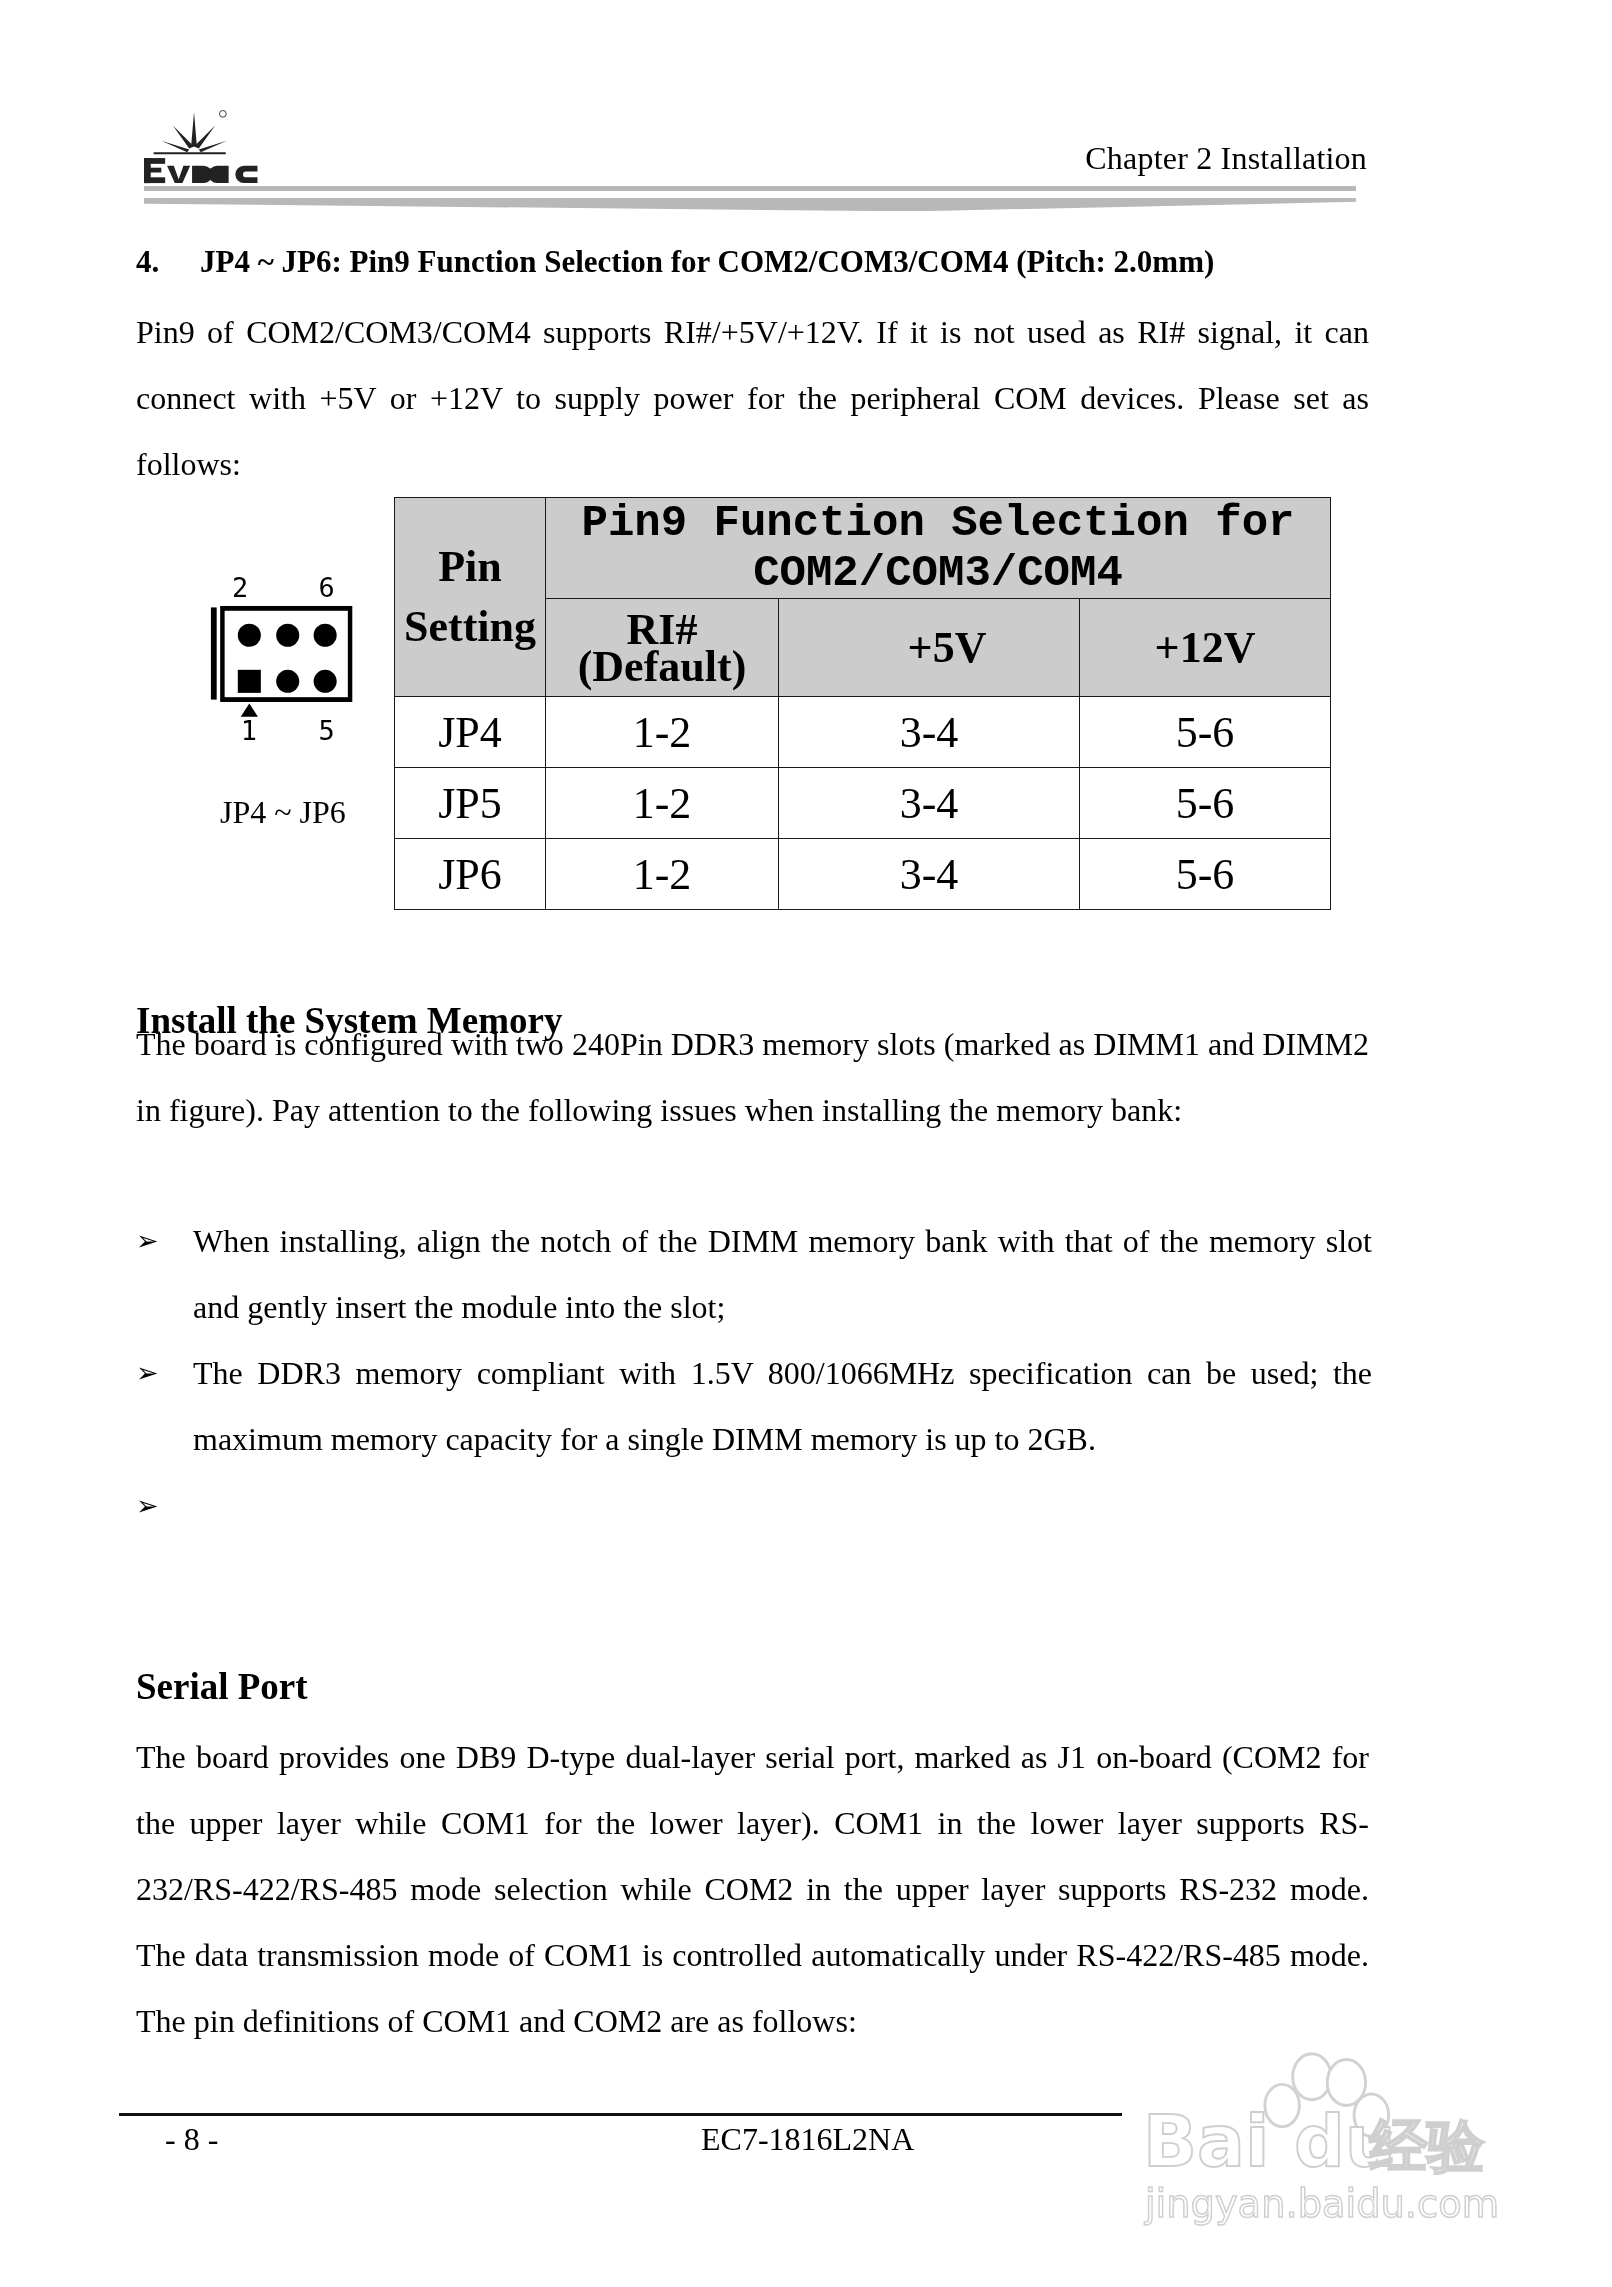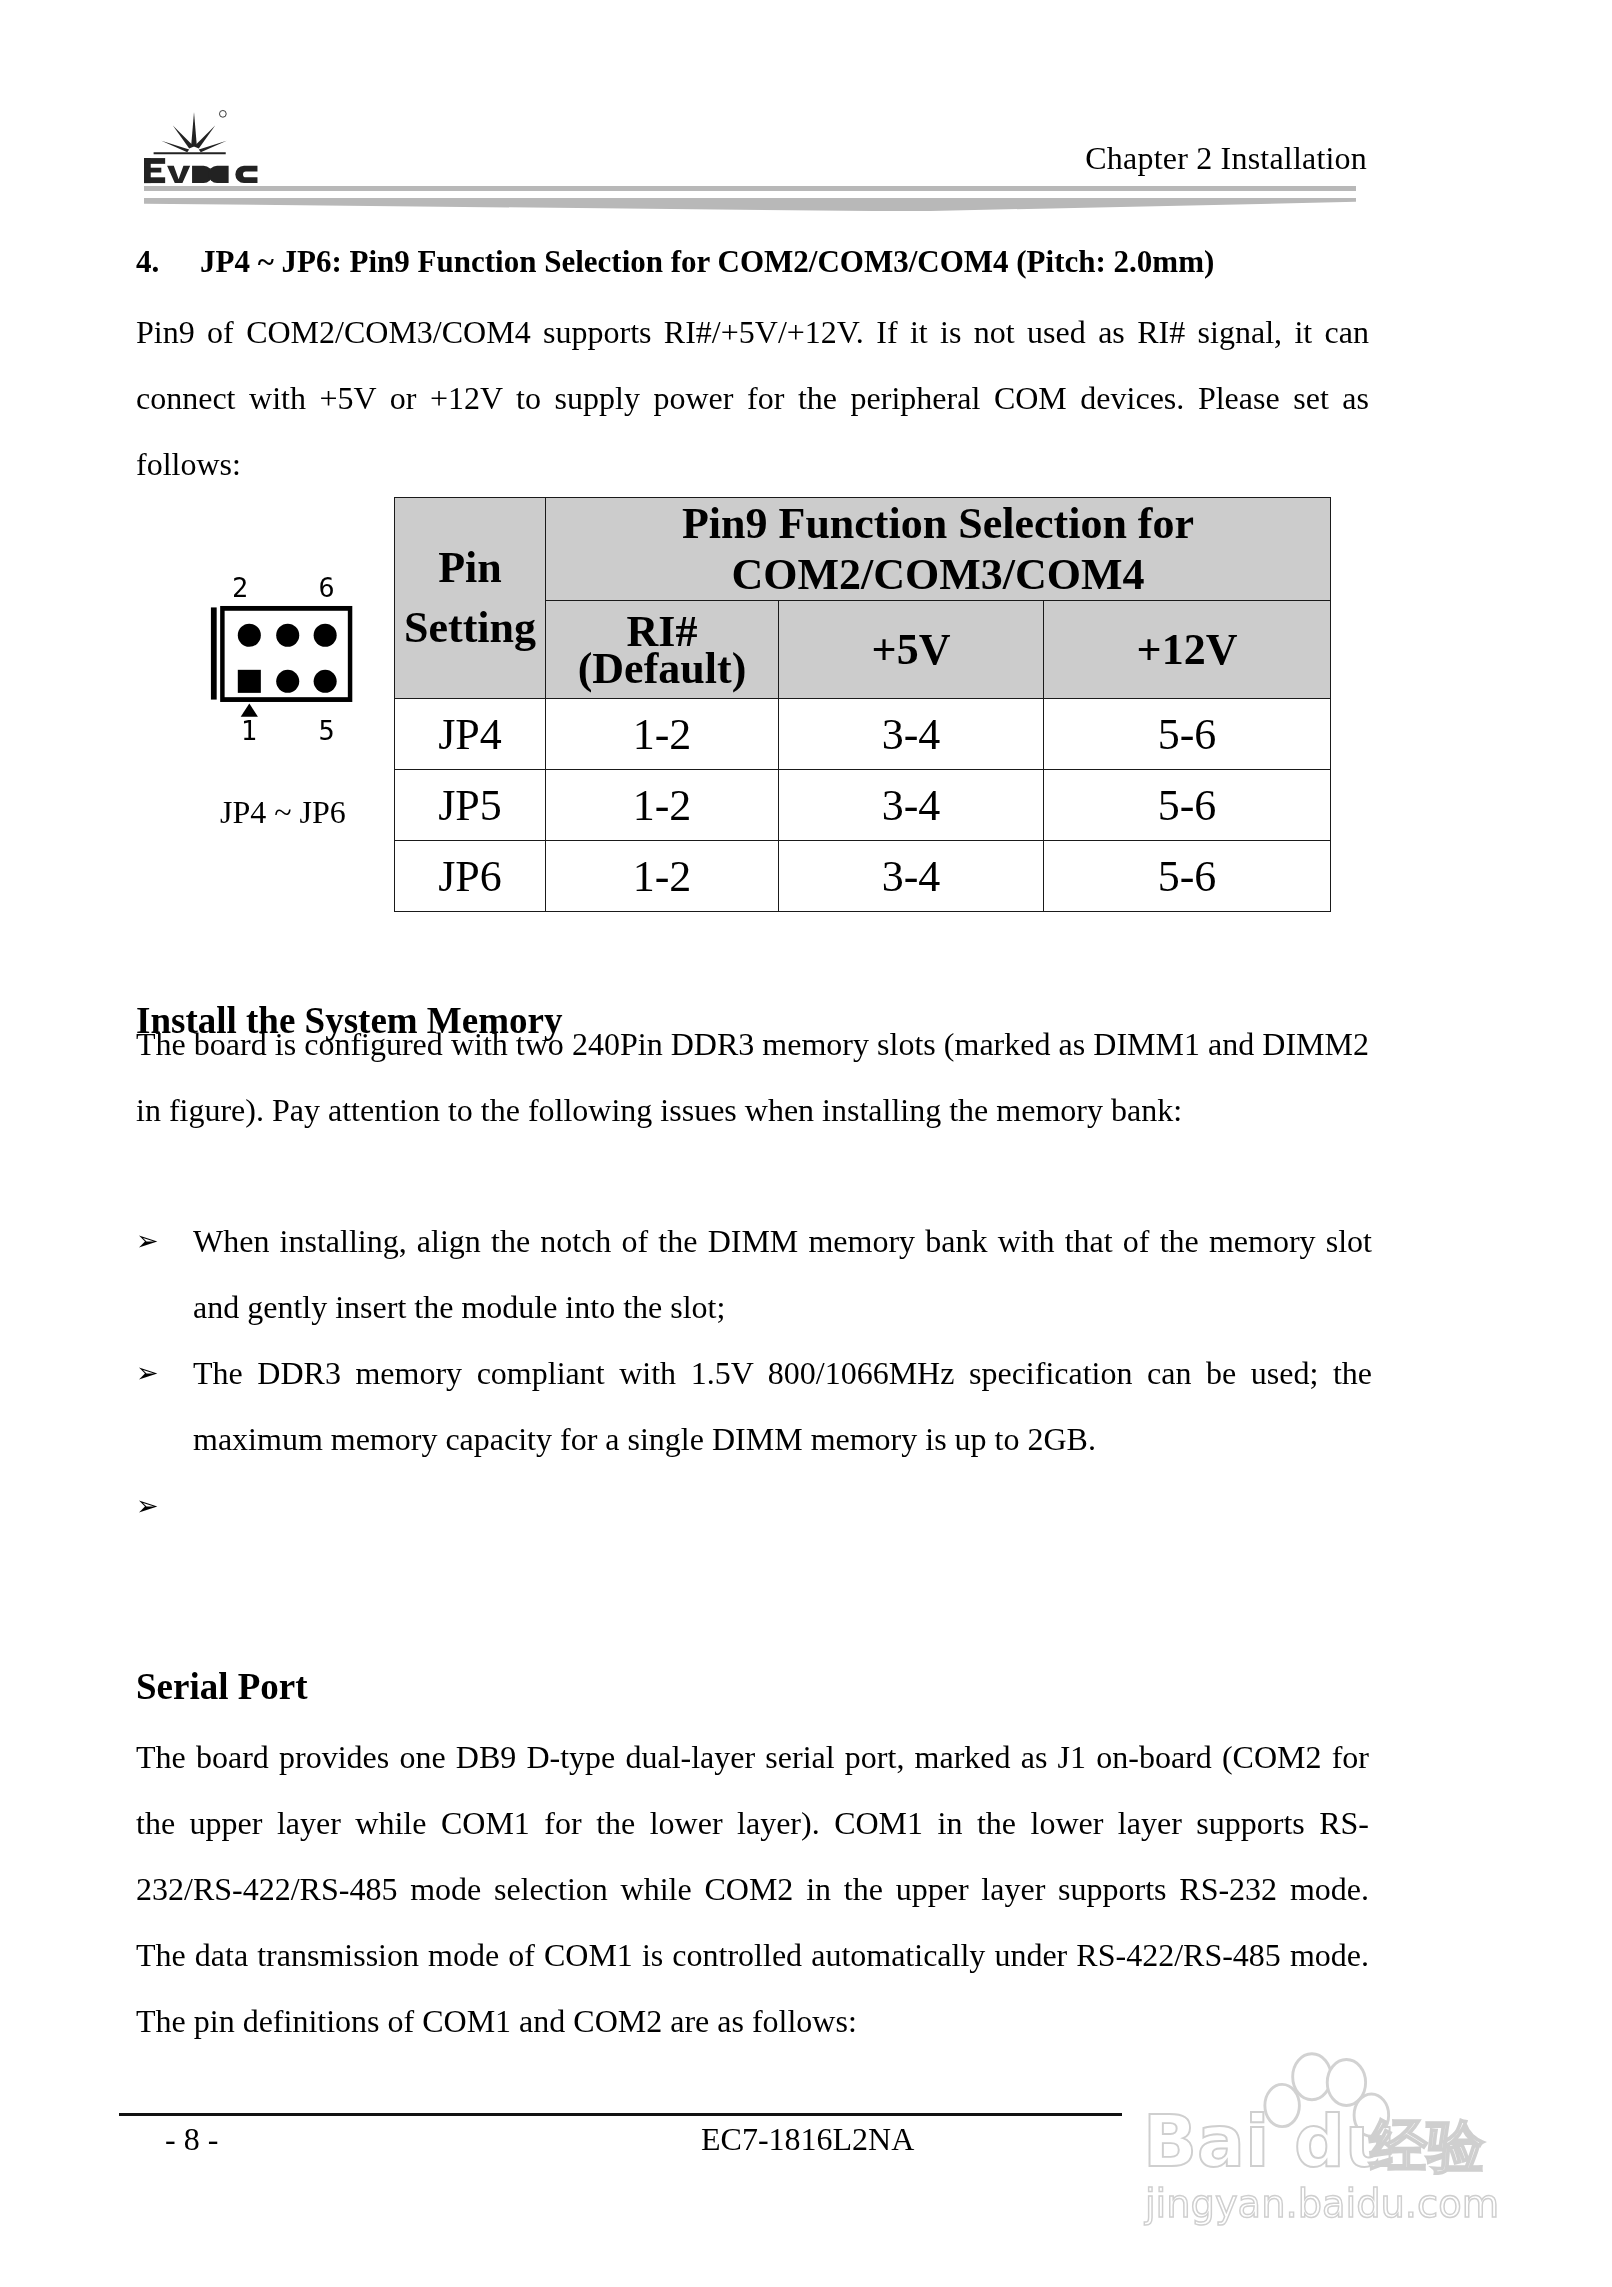--- a/index.html
+++ b/index.html
@@ -21,21 +21,21 @@
 
   
   .jumper { left: 209px; top: 567px; width: 144px; height: 173px; }
   .jumper-label { left: 220px; top: 794px; font-size: 32px; }
 
   
   table.pin-table { position: absolute; left: 394px; top: 497px; width: 937px;
         border-collapse: collapse; font-size: 44px; }
   .pin-table td, .pin-table th { border: 1.9px solid #1a1a1a; text-align: center; padding: 0; }
   .pin-table th { background: #cccccc; font-weight: bold; }
-  .pin-table th.group { height: 75px; }
+  .pin-table th.group { height: 75px; font-family: Liberation Mono, monospace; }
   .pin-table th.sub { height: 97px; line-height: 37px; font-weight: bold; }
   .pin-table td { height: 70px; font-weight: normal; }
 
   
   .bullet { left: 136px; width: 1233px; }
   .bullet .arrow { position: absolute; left: 0; top: 0; width: 23px; font-size: 27px; }
   .bullet .btext { position: absolute; left: 57px; width: 1179px; }
 
   
   .foot-rule { left: 119px; top: 2113px; width: 1003px; height: 2.9px; background: #111; }
@@ -110,21 +110,21 @@
       <span>Pin</span><br>
       <span>Setting</span>
     </th>
     <th colspan="3" class="group">Pin9 Function Selection for COM2/COM3/COM4</th>
   </tr>
   <tr>
     <th class="sub" style="width:232px;">
       <span>RI#</span><br>
       <span>(Default)</span>
     </th>
-    <th class="sub" style="width:264px;">+5V</th>
+    <th class="sub" style="width:264px;padding-left:36px;">+5V</th>
     <th class="sub">+12V</th>
   </tr>
   <tr>
     <td>JP4</td>
     <td>1-2</td>
     <td>3-4</td>
     <td>5-6</td>
   </tr>
   <tr>
     <td>JP5</td>

